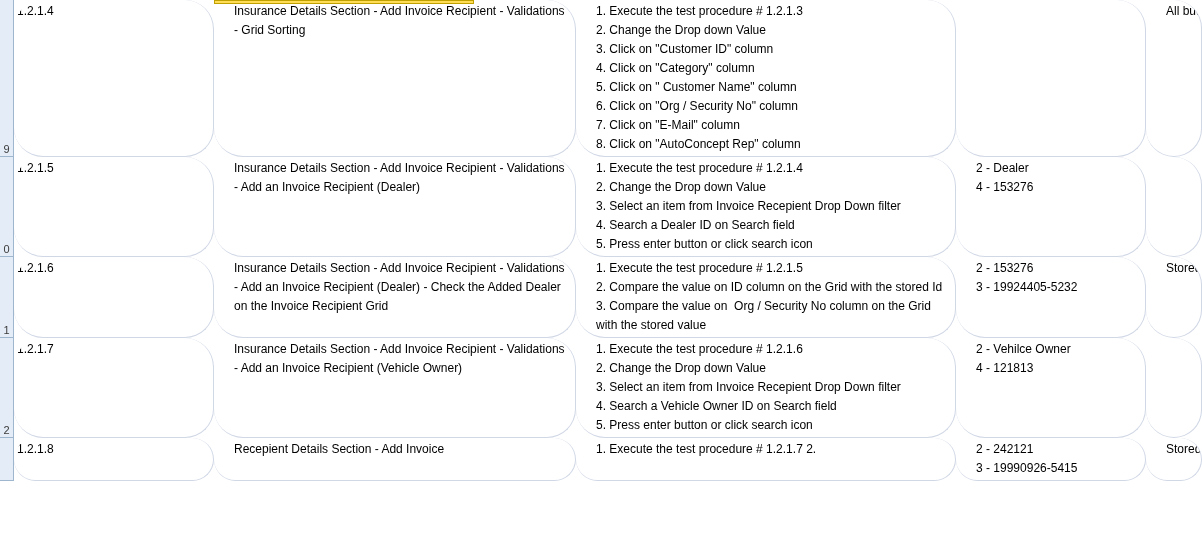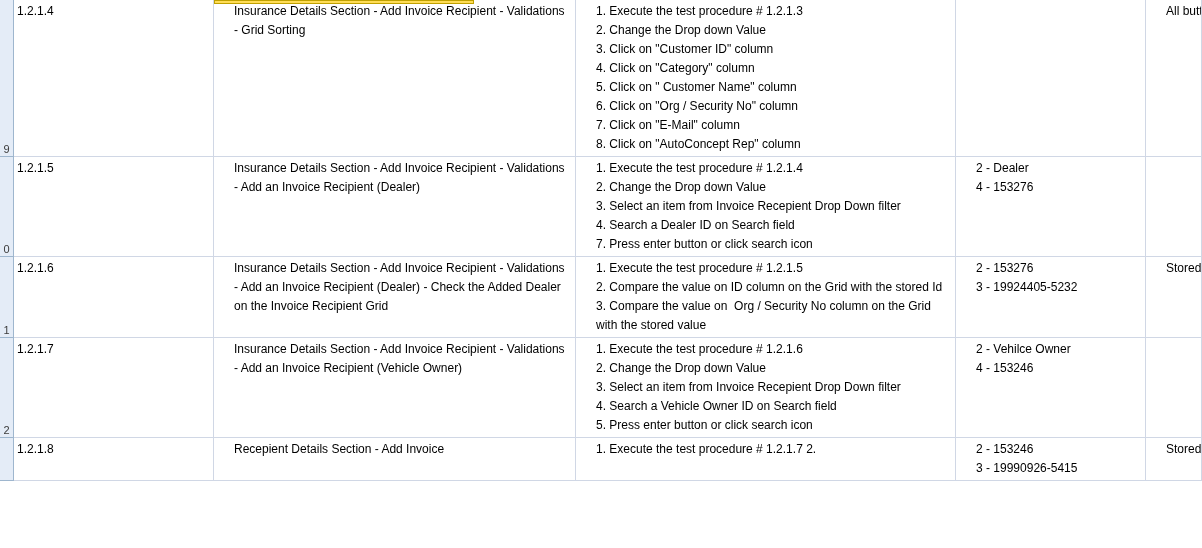--- a/index.html
+++ b/index.html
@@ -30,20 +30,21 @@
   }
   .cell {
     border-right: 1px solid #d0d7e5;
     border-bottom: 1px solid #d0d7e5;
     padding: 2px 4px 2px 20px;
     line-height: 19px;
     font-size: 12px;
     vertical-align: top;
     white-space: pre-wrap;
     overflow: hidden;
+    border-radius: 29px;
   }
   .cell.nowrap { white-space: nowrap; }
   .cell.colA { padding-left: 3px; }
   .colmarker {
     position: absolute;
     left: 214px; top: 0;
     width: 260px; height: 4px;
     background: #ffdd55;
     border: 1px solid #c0a000;
   }
@@ -73,21 +74,21 @@
     </div>
 
     <div class="row-contents">
       <div class="rowhdr">0</div>
       <div class="cell colA nowrap">1.2.1.5</div>
       <div class="cell">Insurance Details Section - Add Invoice Recipient - Validations - Add an Invoice Recipient (Dealer)</div>
       <div class="cell">1. Execute the test procedure # 1.2.1.4
 2. Change the Drop down Value
 3. Select an item from Invoice Recepient Drop Down filter
 4. Search a Dealer ID on Search field
-7. Press enter button or click search icon</div>
+5. Press enter button or click search icon</div>
       <div class="cell">2 - Dealer
 4 - 153276</div>
       <div class="cell nowrap"></div>
     </div>
 
     <div class="row-contents">
       <div class="rowhdr">1</div>
       <div class="cell colA nowrap">1.2.1.6</div>
       <div class="cell">Insurance Details Section - Add Invoice Recipient - Validations - Add an Invoice Recipient (Dealer) - Check the Added Dealer on the Invoice Recipient Grid</div>
       <div class="cell">1. Execute the test procedure # 1.2.1.5
@@ -101,28 +102,28 @@
     <div class="row-contents">
       <div class="rowhdr">2</div>
       <div class="cell colA nowrap">1.2.1.7</div>
       <div class="cell">Insurance Details Section - Add Invoice Recipient - Validations - Add an Invoice Recipient (Vehicle Owner)</div>
       <div class="cell">1. Execute the test procedure # 1.2.1.6
 2. Change the Drop down Value
 3. Select an item from Invoice Recepient Drop Down filter
 4. Search a Vehicle Owner ID on Search field
 5. Press enter button or click search icon</div>
       <div class="cell">2 - Vehilce Owner
-4 - 153246</div>
+4 - 121813</div>
       <div class="cell nowrap"></div>
     </div>
 
     <div class="row-contents">
       <div class="rowhdr"></div>
       <div class="cell colA nowrap">1.2.1.8</div>
       <div class="cell">Recepient Details Section - Add Invoice</div>
       <div class="cell nowrap">1. Execute the test procedure # 1.2.1.7                            2.</div>
-      <div class="cell">2 - 153246
+      <div class="cell">2 - 242121
 3 - 19990926-5415</div>
       <div class="cell nowrap">Stored ID</div>
     </div>
 
   </div>
 </div>
 
 </body></html>

